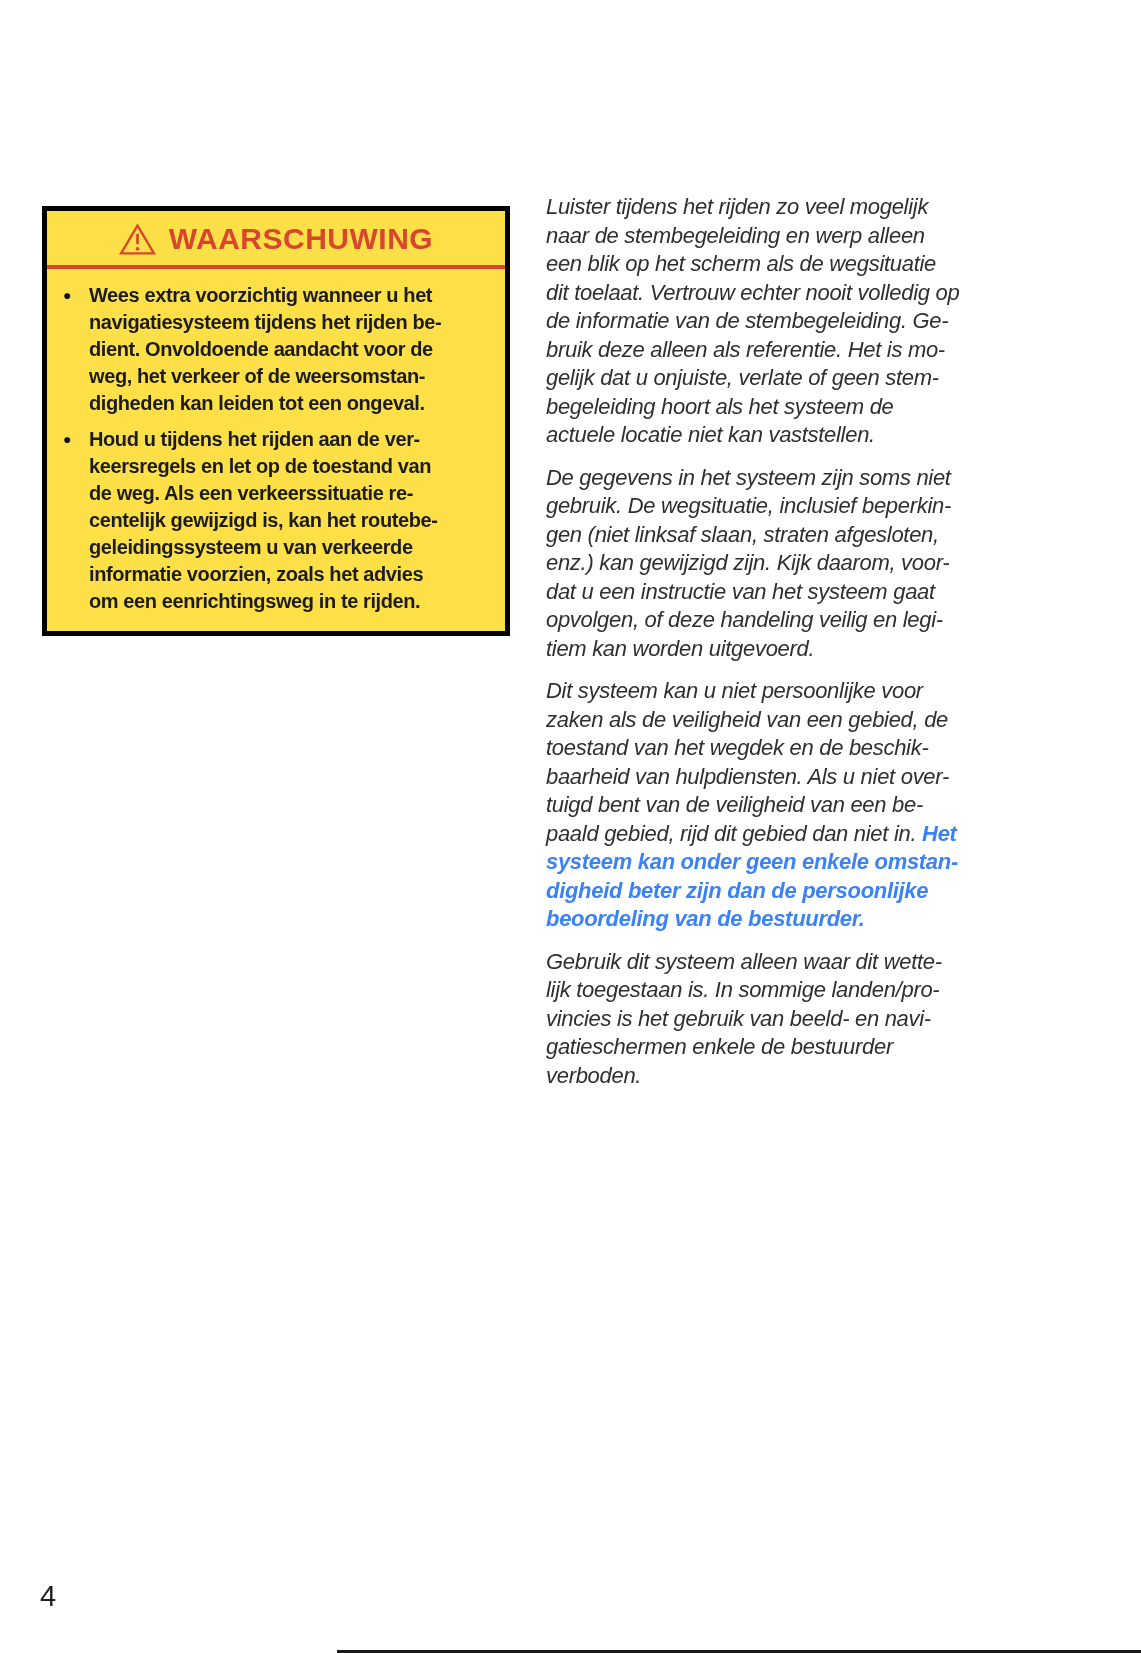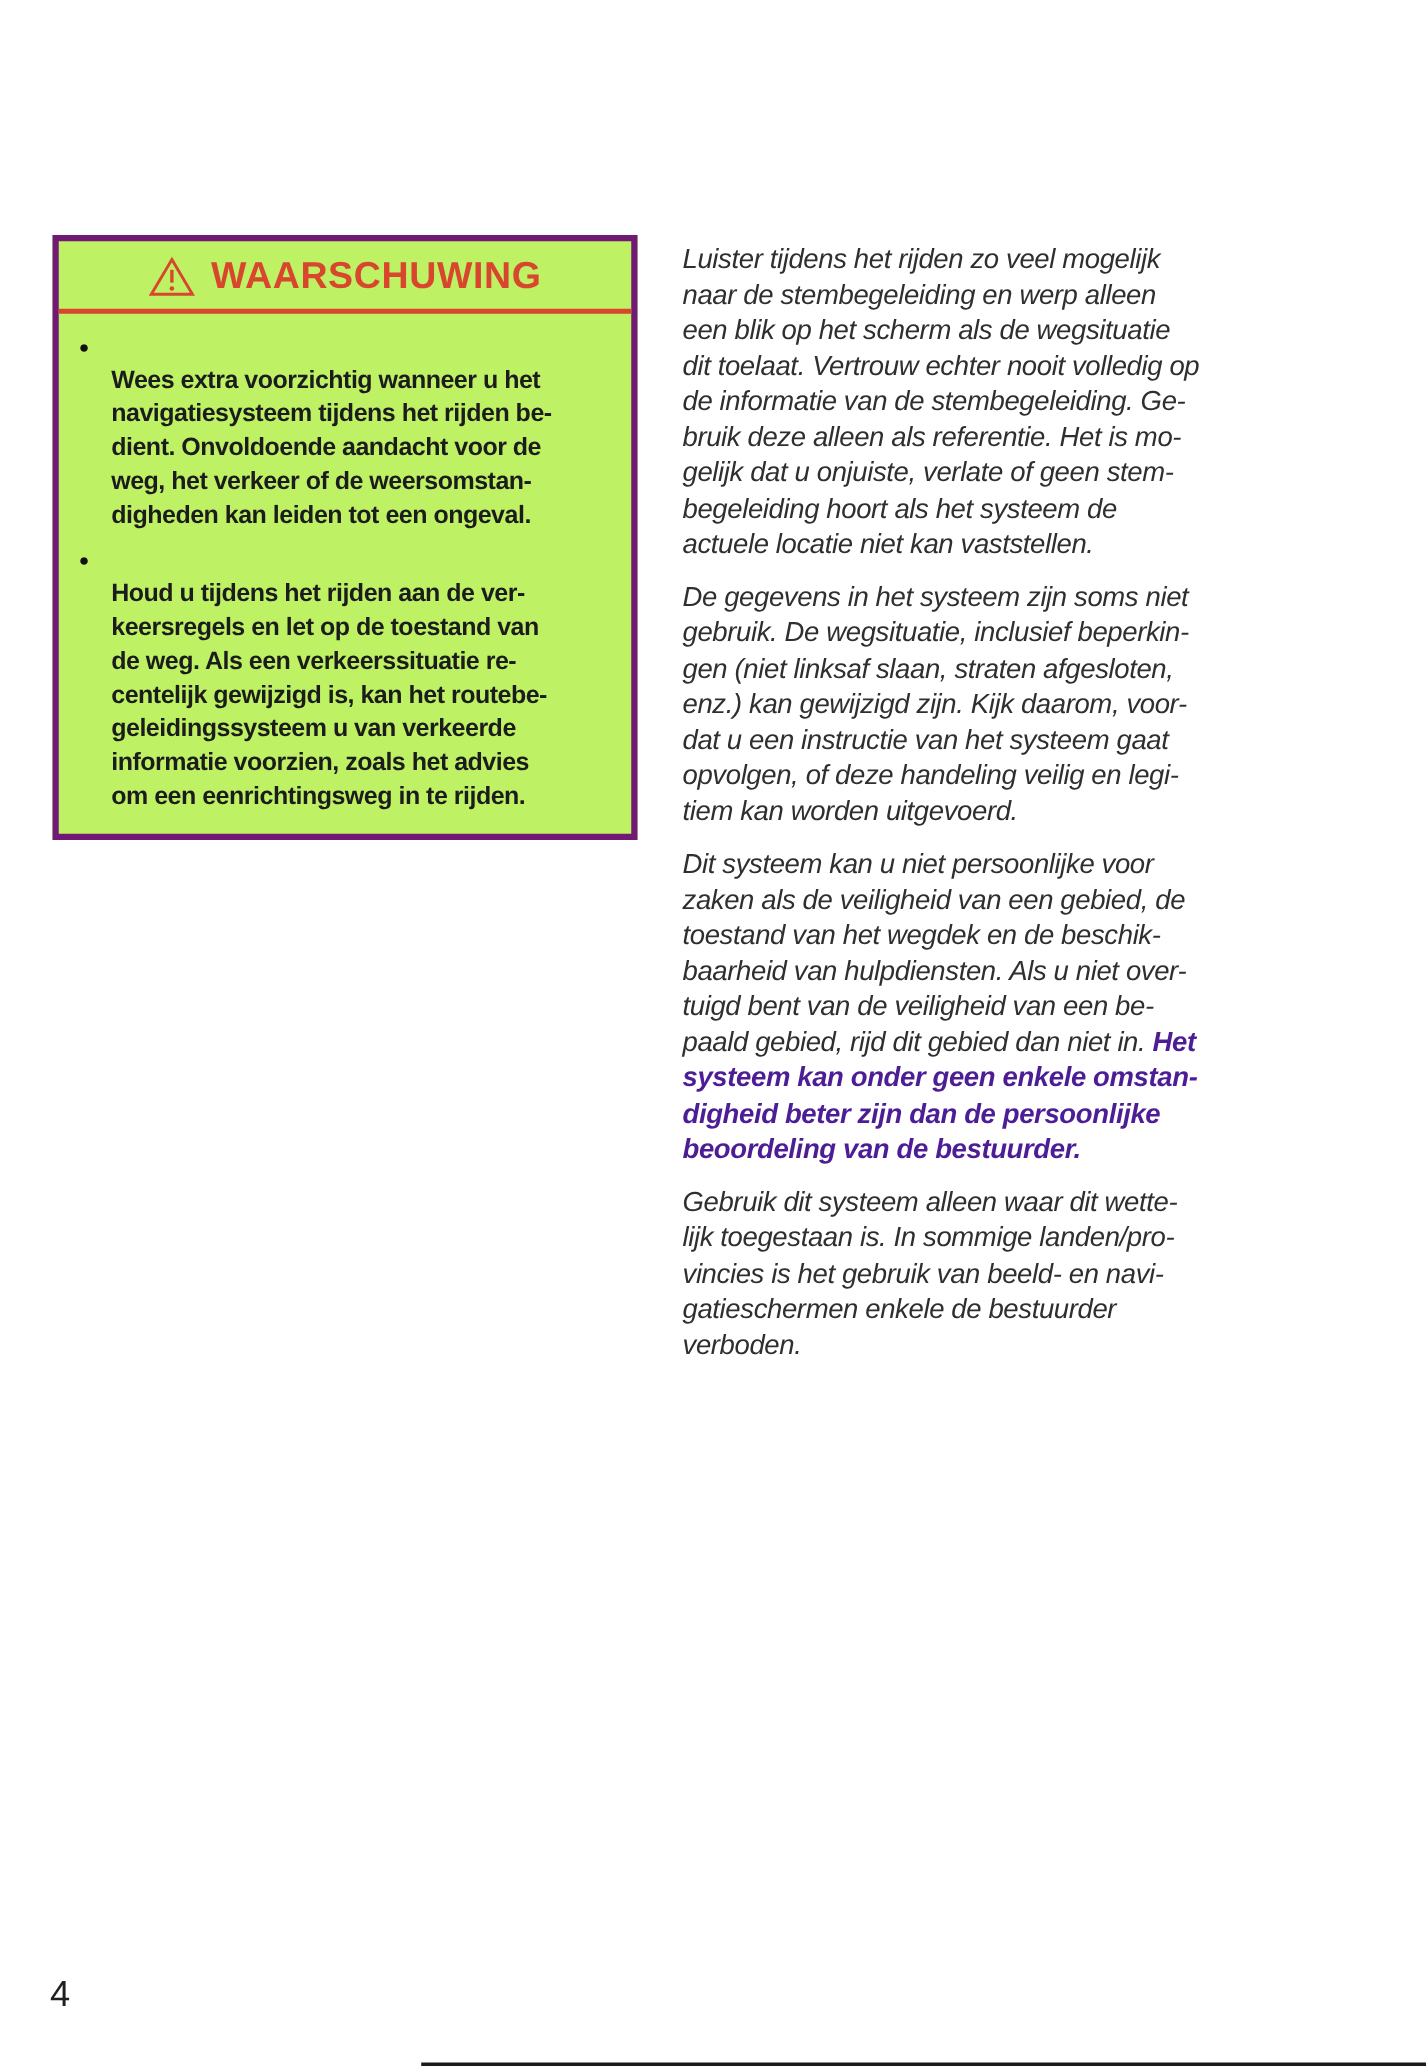--- a/index.html
+++ b/index.html
@@ -1,46 +1,46 @@
 <!DOCTYPE html>
 <html><head>
 <meta charset="utf-8">
 <style>
   html,body { margin:0; padding:0; background:#ffffff; }
   .page {
     position:relative; width:1141px; height:1653px; background:#ffffff;
     font-family:"Liberation Sans","DejaVu Sans",sans-serif; overflow:hidden;
   }
   .warning-box {
-    position:absolute; left:42px; top:188px; width:468px;
-    border:5px solid #701a75; box-sizing:border-box; background:#bef264;
+    position:absolute; left:42px; top:206px; width:468px;
+    border:5px solid #000000; box-sizing:border-box; background:#fde047;
   }
   .warning-header {
     display:flex; align-items:center; justify-content:center; gap:13px;
     padding:11px 8px 9px; border-bottom:4px solid #d8462e;
   }
   .warning-tri { width:37px; height:33px; flex:0 0 auto; }
   .warning-title {
     color:#d8462e; font-weight:bold; font-size:30px; letter-spacing:0.5px;
     white-space:nowrap;
   }
   .warning-list { list-style:none; margin:0; padding:13px 8px 16px 16px; }
   .warning-list li {
     display:flex; font-weight:bold; font-size:20px; line-height:27px;
     letter-spacing:-0.4px; color:#1c1c1c;
   }
   .warning-list li + li { margin-top:9px; }
   .bullet-dot { width:26px; flex:0 0 26px; font-size:14px; line-height:27px; color:#111; }
-  .bullet-text { white-space:pre-line;margin-top:27px; }
+  .bullet-text { white-space:pre-line; }
   .main-col {
     position:absolute; left:546px; top:193px; width:494px;
     font-size:22px; line-height:28.5px; letter-spacing:-0.3px; color:#2f2f2f;font-style:italic;
   }
   .main-col p { margin:0 0 14px 0; white-space:pre-line; }
-  .main-col strong { color:#4c1d95; white-space:pre-line; }
+  .main-col strong { color:#3b82f6; white-space:pre-line; }
   .page-number { position:absolute; left:40px; top:1580px; font-size:29px; color:#1f1f1f; }
   .bottom-edge { position:absolute; left:337px; top:1650px; width:804px; height:3px; background:#1a1a1a; }
 </style>
 </head>
 <body>
 
 <div class="page">
 
   <div class="warning-box">
     <div class="warning-header">

